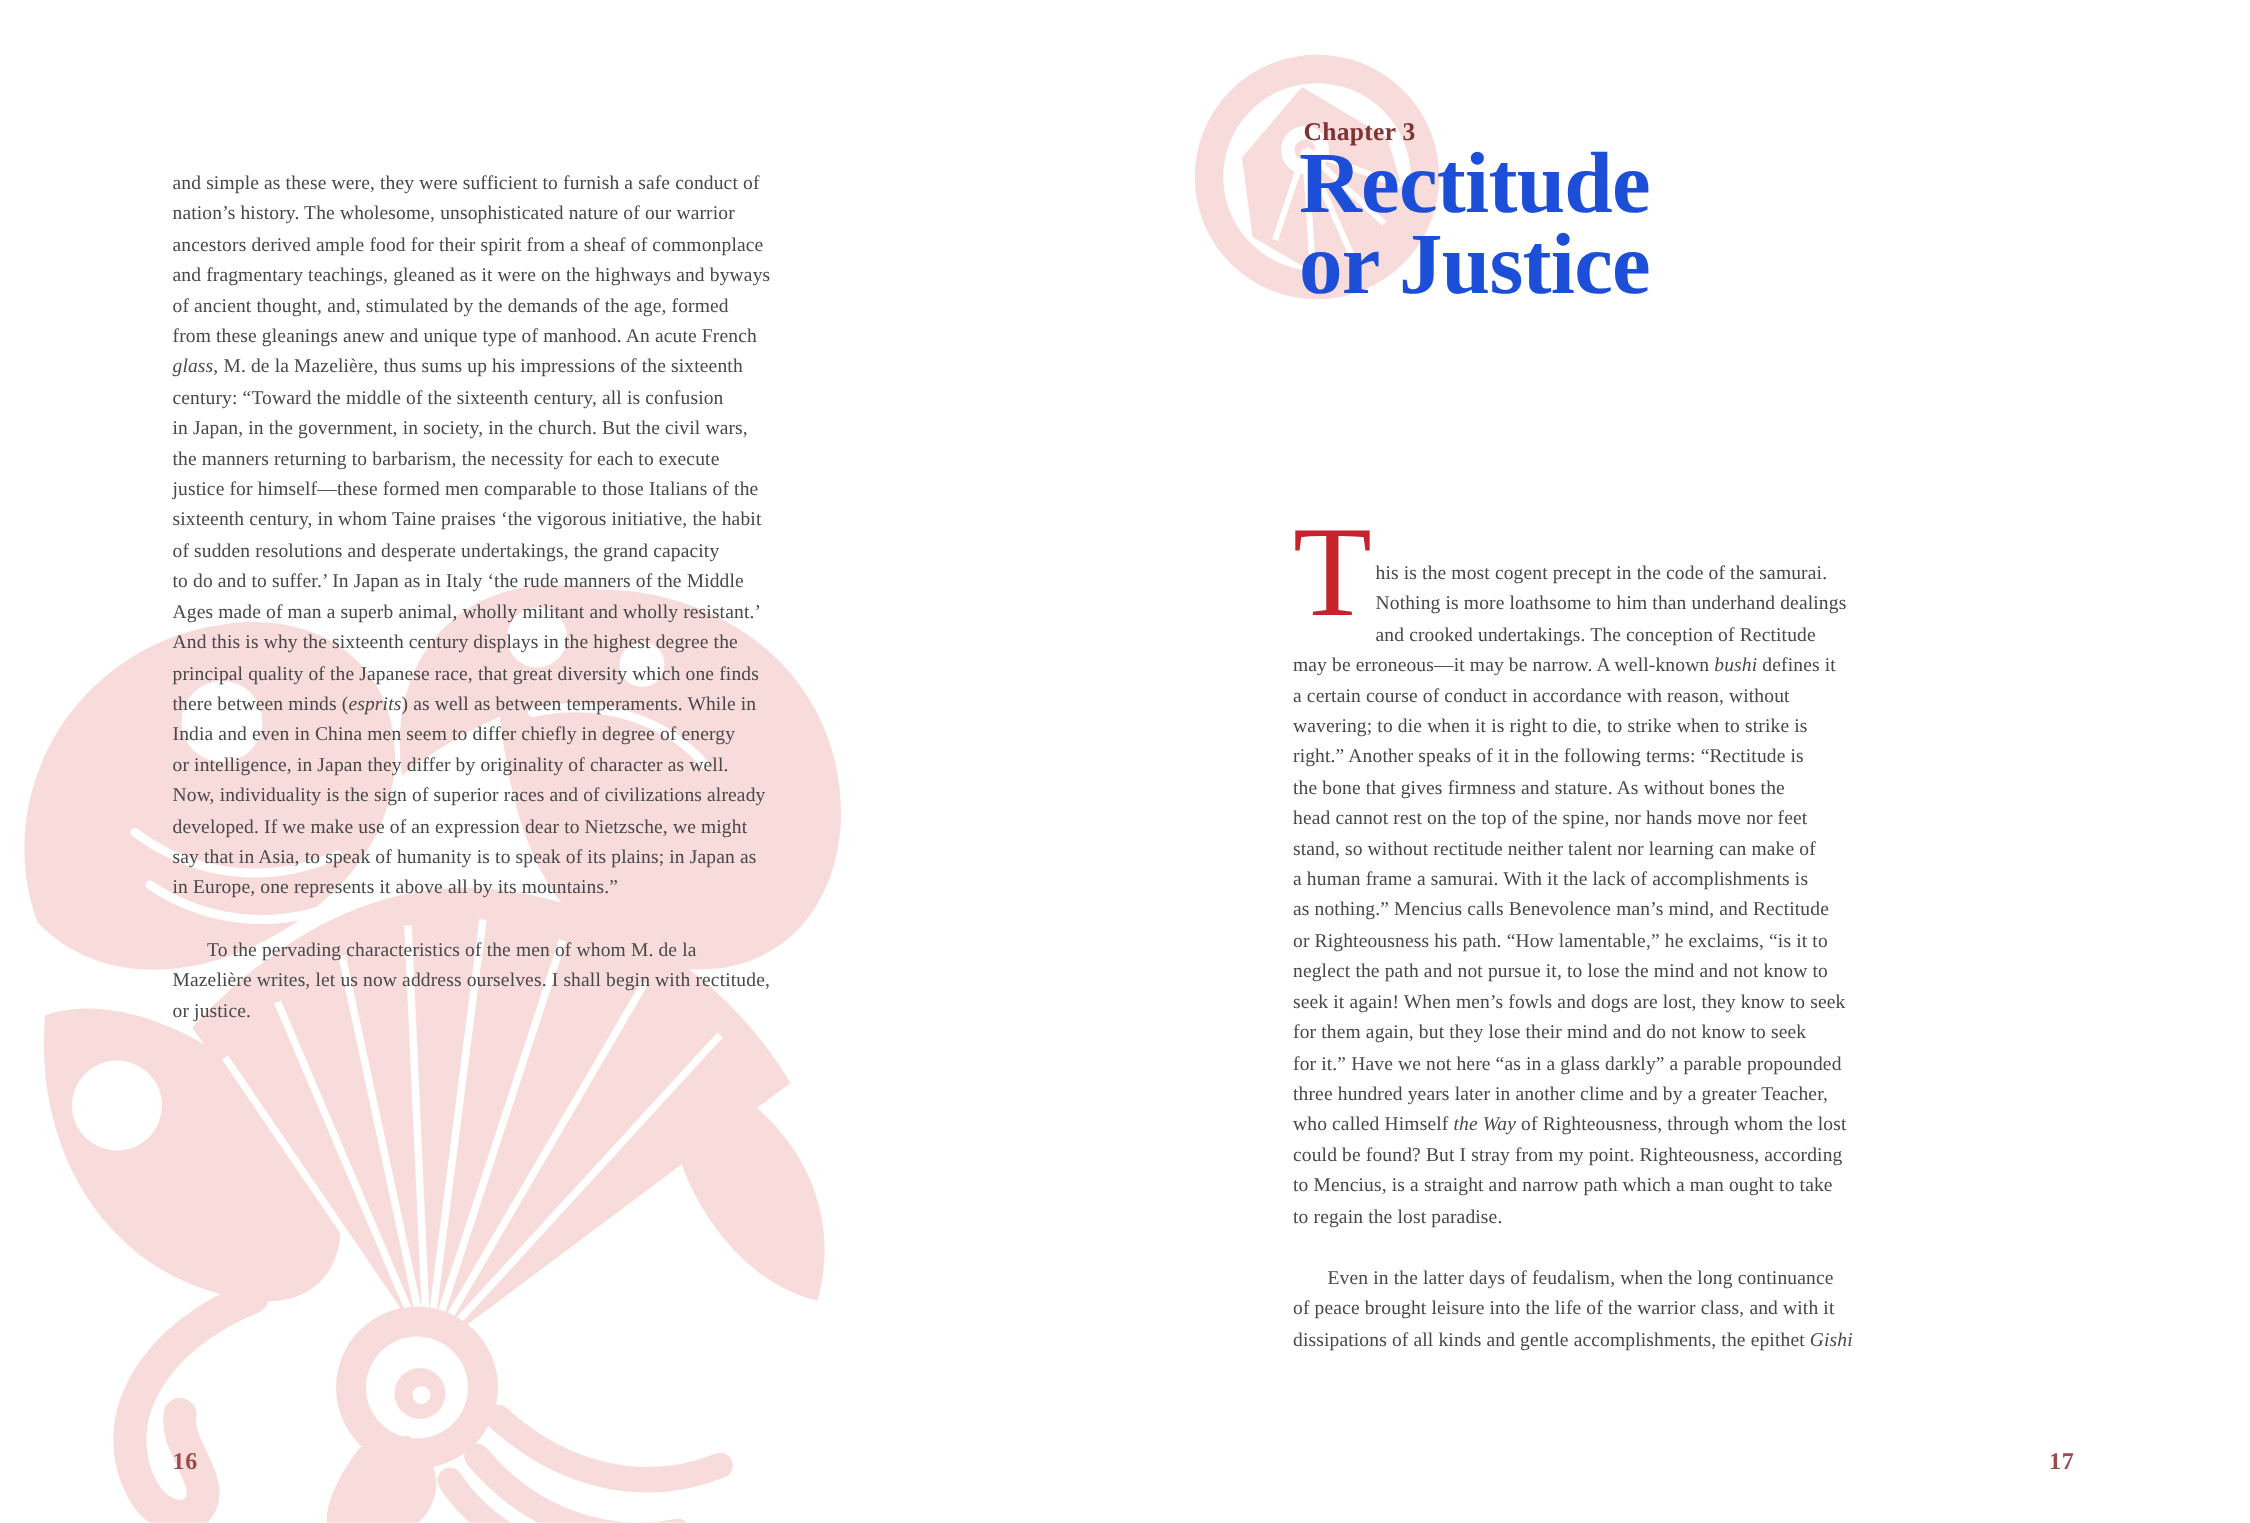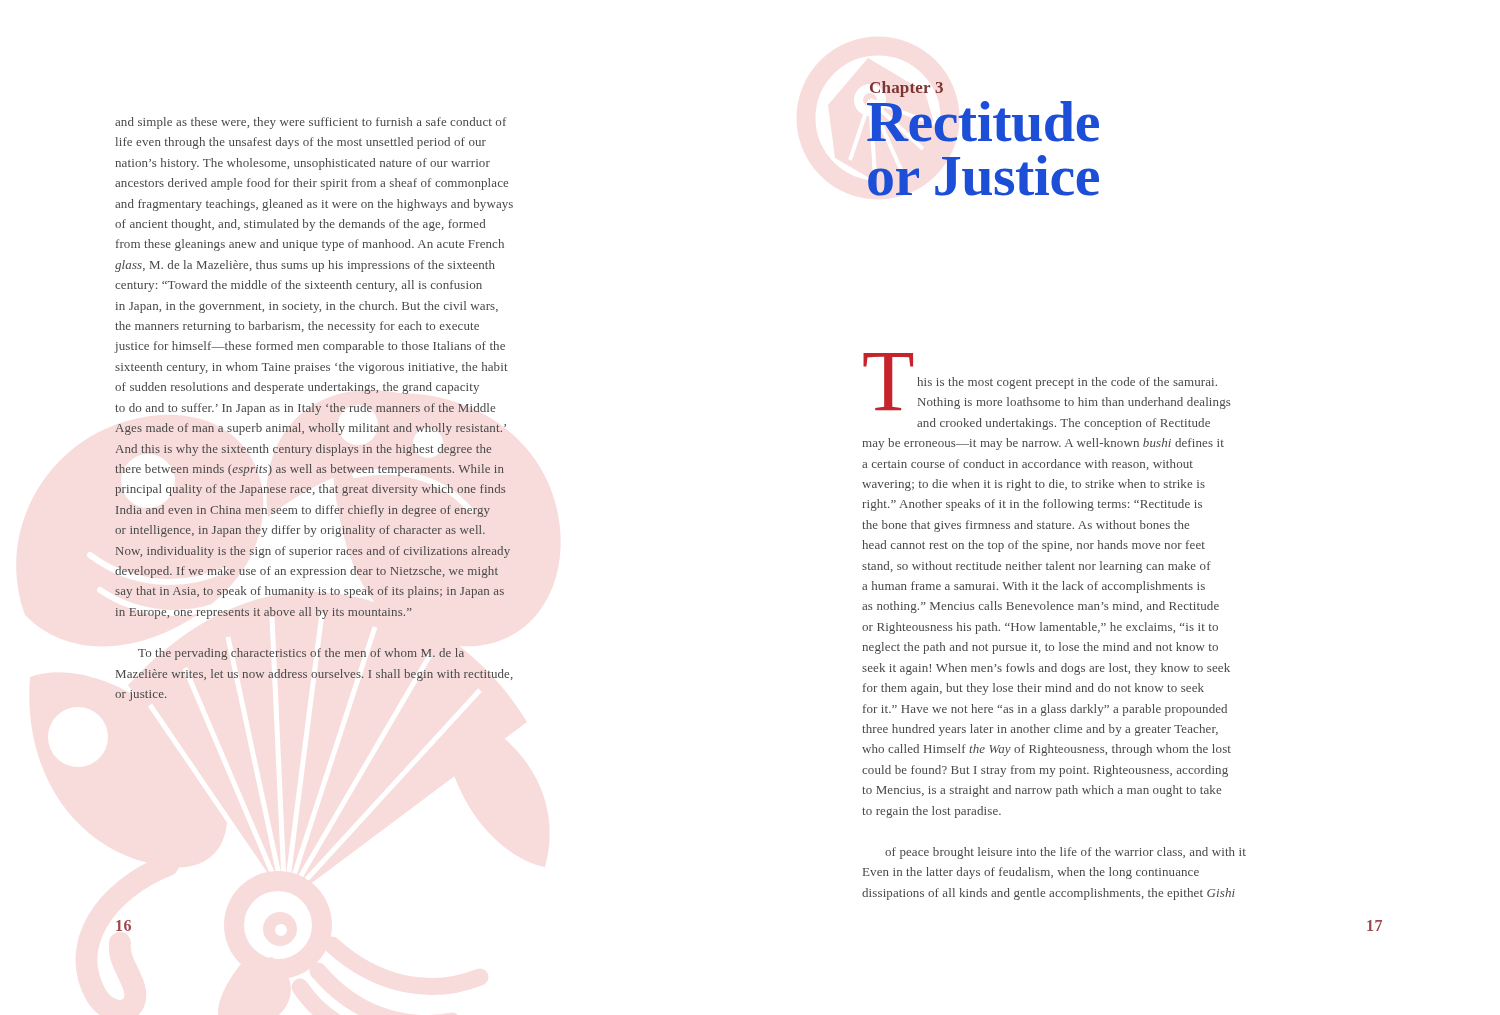--- a/index.html
+++ b/index.html
@@ -38,21 +38,21 @@
     position:absolute;left:866px;top:95px;
     font-size:58px;line-height:54px;font-weight:bold;
     color:#1d4ed8;letter-spacing:-0.5px;
     margin:0;
   }
   .drop-cap{
     position:absolute;left:862px;top:338px;
     font-size:86px;line-height:1;color:#c5242c;
   }
   .folio{
-    position:absolute;top:917px;
+    position:absolute;top:966px;
     font-size:16px;color:#9d4a4e;font-weight:bold;
     letter-spacing:0.5px;
   }
   .folio-left{left:115px;}
   .folio-right{left:1366px;}
 </style>
 </head>
 <body>
 
 <svg class="decor decor-butterfly" viewBox="0 0 572 630" aria-hidden="true">
@@ -120,38 +120,37 @@
     <path d="M80,70 L112,142"></path>
     <path d="M80,70 L133,119"></path>
     <path d="M80,70 L144,94"></path>
   </g>
 </svg>
 
 <div>
   <div class="body-text left-text">
       <div class="para">
         <div class="line"><span>and simple as these were, they were sufficient to furnish a safe conduct of</span></div>
-        <div class="line"><span>life even through the unsafest days of the most unsettled period of our</span></div>
         <div class="line"><span>nation’s history. The wholesome, unsophisticated nature of our warrior</span></div>
         <div class="line"><span>ancestors derived ample food for their spirit from a sheaf of commonplace</span></div>
         <div class="line"><span>and fragmentary teachings, gleaned as it were on the highways and byways</span></div>
         <div class="line"><span>of ancient thought, and, stimulated by the demands of the age, formed</span></div>
         <div class="line"><span>from these gleanings anew and unique type of manhood. An acute French</span></div>
         <div class="line"><span class="it">glass</span><span>, M. de la Mazelière, thus sums up his impressions of the sixteenth</span></div>
         <div class="line"><span>century: “Toward the middle of the sixteenth century, all is confusion</span></div>
         <div class="line"><span>in Japan, in the government, in society, in the church. But the civil wars,</span></div>
         <div class="line"><span>the manners returning to barbarism, the necessity for each to execute</span></div>
         <div class="line"><span>justice for himself—these formed men comparable to those Italians of the</span></div>
         <div class="line"><span>sixteenth century, in whom Taine praises ‘the vigorous initiative, the habit</span></div>
         <div class="line"><span>of sudden resolutions and desperate undertakings, the grand capacity</span></div>
         <div class="line"><span>to do and to suffer.’ In Japan as in Italy ‘the rude manners of the Middle</span></div>
         <div class="line"><span>Ages made of man a superb animal, wholly militant and wholly resistant.’</span></div>
         <div class="line"><span>And this is why the sixteenth century displays in the highest degree the</span></div>
+        <div class="line"><span>principal quality of the Japanese race, that great diversity which one finds</span></div>
         <div class="line"><span>there between minds (</span><span class="it">esprits</span><span>) as well as between temperaments. While in</span></div>
-        <div class="line"><span>principal quality of the Japanese race, that great diversity which one finds</span></div>
         <div class="line"><span>India and even in China men seem to differ chiefly in degree of energy</span></div>
         <div class="line"><span>or intelligence, in Japan they differ by originality of character as well.</span></div>
         <div class="line"><span>Now, individuality is the sign of superior races and of civilizations already</span></div>
         <div class="line"><span>developed. If we make use of an expression dear to Nietzsche, we might</span></div>
         <div class="line"><span>say that in Asia, to speak of humanity is to speak of its plains; in Japan as</span></div>
         <div class="line"><span>in Europe, one represents it above all by its mountains.”</span></div>
       </div>
       <div class="para indent">
         <div class="line"><span>To the pervading characteristics of the men of whom M. de la</span></div>
         <div class="line"><span>Mazelière writes, let us now address ourselves. I shall begin with rectitude,</span></div>
@@ -184,19 +183,19 @@
         <div class="line"><span>seek it again! When men’s fowls and dogs are lost, they know to seek</span></div>
         <div class="line"><span>for them again, but they lose their mind and do not know to seek</span></div>
         <div class="line"><span>for it.” Have we not here “as in a glass darkly” a parable propounded</span></div>
         <div class="line"><span>three hundred years later in another clime and by a greater Teacher,</span></div>
         <div class="line"><span>who called Himself </span><span class="it">the Way</span><span> of Righteousness, through whom the lost</span></div>
         <div class="line"><span>could be found? But I stray from my point. Righteousness, according</span></div>
         <div class="line"><span>to Mencius, is a straight and narrow path which a man ought to take</span></div>
         <div class="line"><span>to regain the lost paradise.</span></div>
       </div>
       <div class="para indent">
+        <div class="line"><span>Even in the latter days of feudalism, when the long continuance</span></div>
         <div class="line"><span>of peace brought leisure into the life of the warrior class, and with it</span></div>
-        <div class="line"><span>Even in the latter days of feudalism, when the long continuance</span></div>
         <div class="line"><span>dissipations of all kinds and gentle accomplishments, the epithet </span><span class="it">Gishi</span></div>
       </div>
     </div>
   <div class="folio folio-right">17</div>
 </div>
 
 </body></html>

